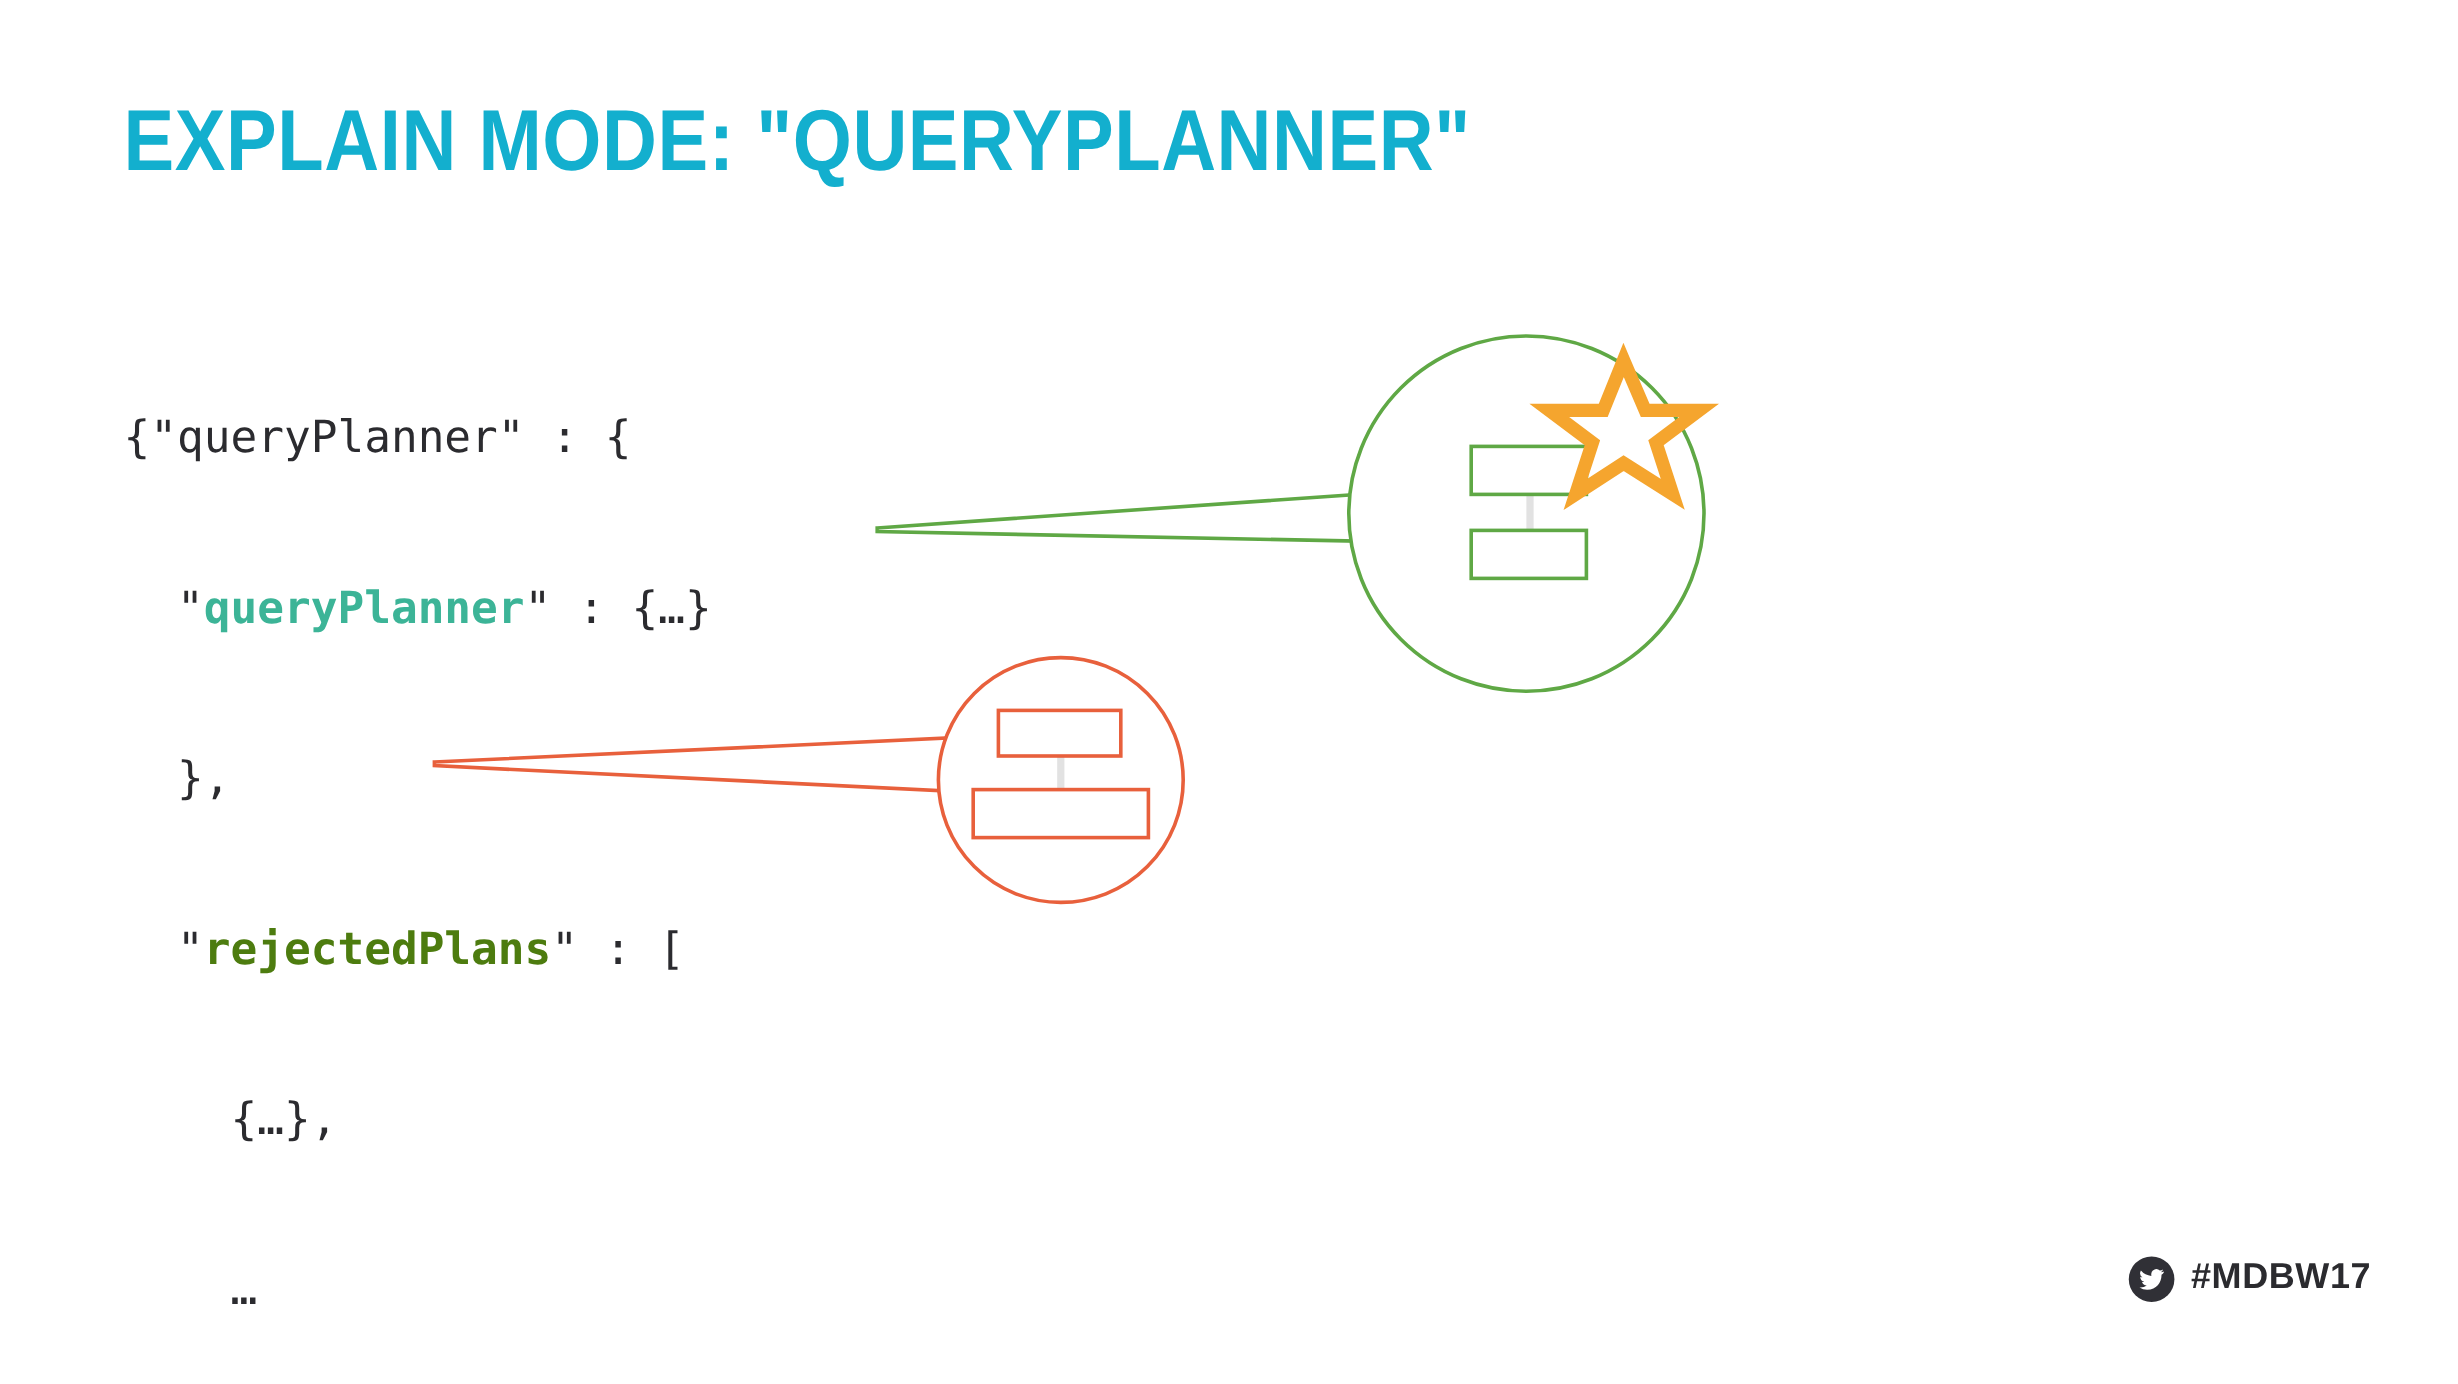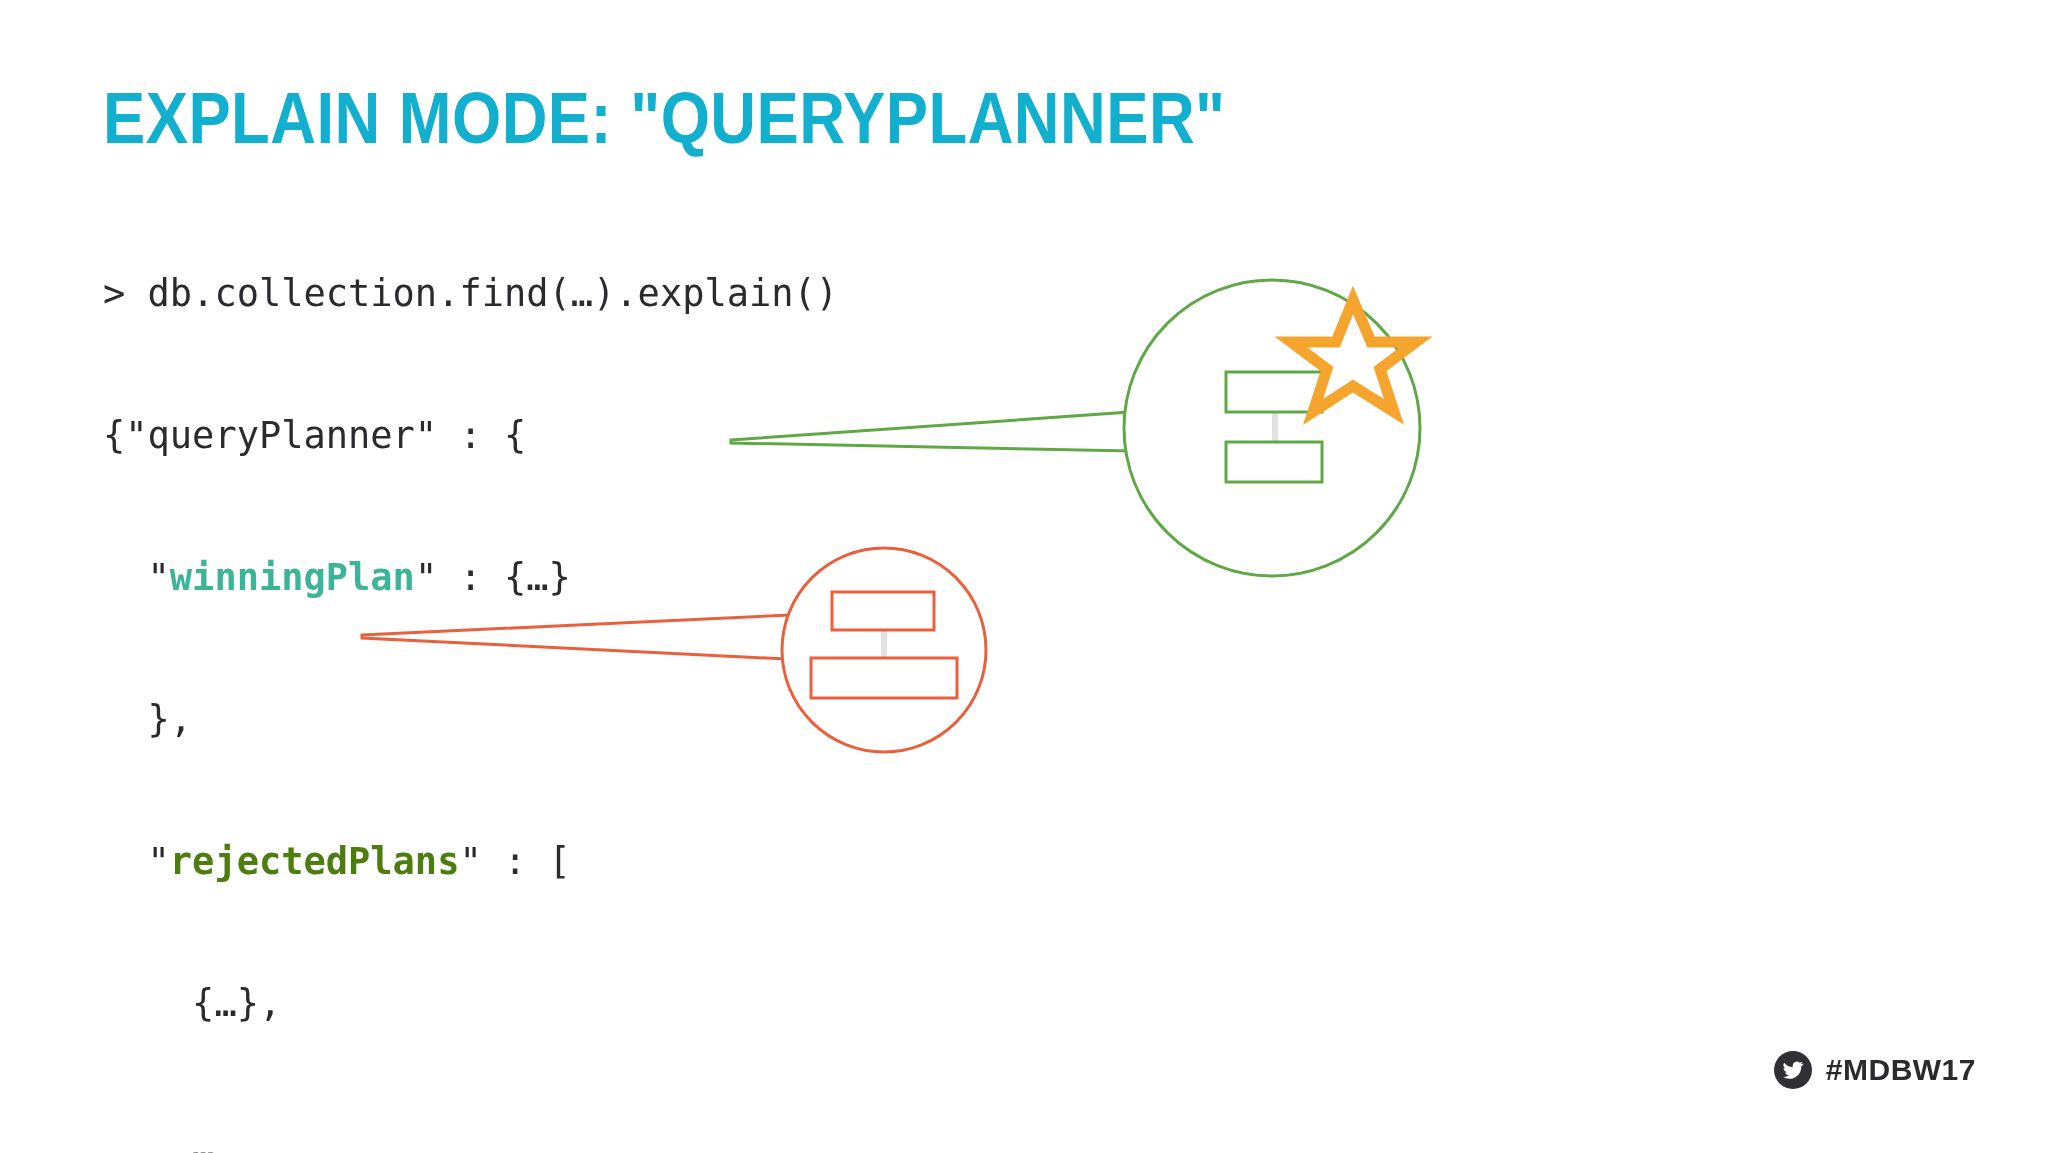--- a/index.html
+++ b/index.html
@@ -91,21 +91,21 @@
     font-size: 17px;
     letter-spacing: 0.6px;
     color: #3a3a3e;
   }
 
   .footer-right {
     position: absolute;
     right: 72px;
     bottom: 60px;
     display: flex;
-    align-items: center;
+    align-items: flex-start;
     height: 46px;
   }
   .tw-icon {
     width: 38px; height: 38px;
     border-radius: 50%;
     background: #303036;
     display: flex;
     align-items: center;
     justify-content: center;
     margin-right: 14px;
@@ -118,23 +118,23 @@
     color: #2b2b2f;
   }
 </style>
 </head>
 <body>
 
 <div class="slide">
 
   <div class="title">EXPLAIN MODE: "QUERYPLANNER"</div>
 
-  <div class="code" id="code-block"><span class="ln"><span style="color: rgb(43, 43, 47);">&gt; db.collection.find(…).explain()</span></span>
+  <div class="code" id="code-block">
 <span class="ln"><span style="color: rgb(43, 43, 47);">{"queryPlanner" : {</span></span>
-<span class="ln"><span style="color: rgb(43, 43, 47);">  "</span><span style="color: rgb(60, 180, 151); font-weight: bold;">winningPlan</span><span style="color: rgb(43, 43, 47);">" : {…}</span></span>
+<span class="ln"><span style="color: rgb(43, 43, 47);">  "</span><span style="color: rgb(60, 180, 151); font-weight: bold;">queryPlanner</span><span style="color: rgb(43, 43, 47);">" : {…}</span></span>
 <span class="ln"><span style="color: rgb(43, 43, 47);">  },</span></span>
 <span class="ln"><span style="color: rgb(43, 43, 47);">  "</span><span style="color: #4d7c0f; font-weight: bold;">rejectedPlans</span><span style="color: rgb(43, 43, 47);">" : [</span></span>
 <span class="ln"><span style="color: rgb(43, 43, 47);">    {…},</span></span>
 <span class="ln"><span style="color: rgb(43, 43, 47);">    …</span></span>
 
 
 </div>
 
   <svg class="callouts" viewBox="0 0 2048 1153">
 

